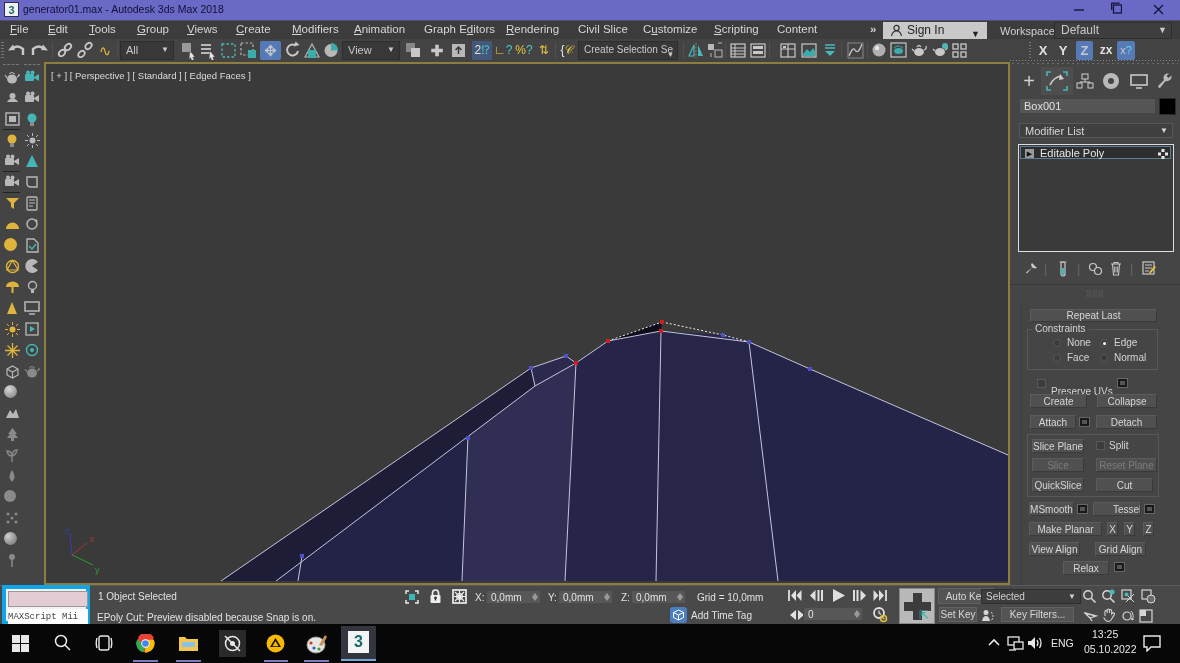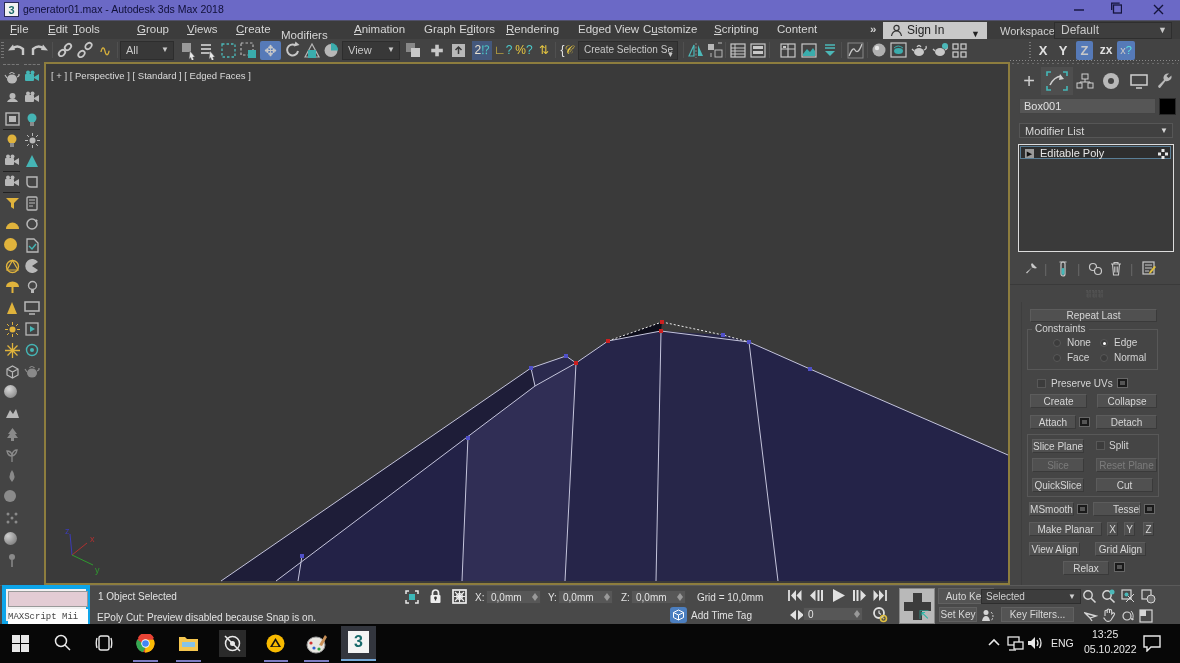--- a/index.html
+++ b/index.html
@@ -64,29 +64,29 @@
         <path d="M0.7 10 v-6.8 h8" fill="none" stroke="#14143c" stroke-width="1.3"></path>
       </svg></div>
   <div class="winbtn abs" style="left:1143px;"><svg width="11" height="19" viewBox="0 0 11 19">
         <path d="M1 5 L10 14 M10 5 L1 14" stroke="#14143c" stroke-width="1.4"></path>
       </svg></div>
 </div>
 
 <div id="menubar" class="abs">
   <span class="mi" style="left:10px;"><u>F</u>ile</span>
   <span class="mi" style="left:48px;"><u>E</u>dit</span>
-  <span class="mi" style="left:73px;"><u>T</u>ools</span>
+  <span class="mi" style="left:89px;"><u>T</u>ools</span>
   <span class="mi" style="left:137px;"><u>G</u>roup</span>
   <span class="mi" style="left:187px;"><u>V</u>iews</span>
   <span class="mi" style="left:236px;"><u>C</u>reate</span>
-  <span class="mi" style="left:281px;margin-top:6px;"><u>M</u>odifiers</span>
+  <span class="mi" style="left:292px;"><u>M</u>odifiers</span>
   <span class="mi" style="left:354px;"><u>A</u>nimation</span>
   <span class="mi" style="left:424px;">Graph E<u>d</u>itors</span>
   <span class="mi" style="left:506px;"><u>R</u>endering</span>
-  <span class="mi" style="left:578px;">Edged View</span>
+  <span class="mi" style="left:578px;">Civil Slice</span>
   <span class="mi" style="left:643px;">C<u>u</u>stomize</span>
   <span class="mi" style="left:714px;"><u>S</u>cripting</span>
   <span class="mi" style="left:777px;">Content</span>
   <span class="mi" style="left:870px;color:#d0d0d0;font-weight:bold;">»</span>
   <div id="signin" class="abs"><svg style="position:absolute;left:7px;top:2px;" width="13" height="13" viewBox="0 0 13 13">
         <circle cx="6.5" cy="4" r="2.6" fill="none" stroke="#333" stroke-width="1.2"></circle>
         <path d="M1.5 12 q1 -5 5 -5 q4 0 5 5" fill="none" stroke="#333" stroke-width="1.2"></path>
       </svg><span style="margin-left:24px;">Sign In</span><span style="position:absolute;right:7px;top:4px;font-size:9px;">▼</span></div>
   <span id="wslabel" class="abs">Workspaces:</span>
   <div id="wsdd" class="abs">Default <span style="float:right;margin-right:4px;font-size:9px;">▼</span></div>
@@ -552,21 +552,21 @@
   <div class="grplab" style="left:22px;top:261px;">Constraints</div>
   <div class="radio" style="left:43px;top:277px;"></div>
     <span class="abs" style="left:57px;top:275px;">None</span>
   <div class="radio on" style="left:90px;top:277px;"></div>
     <span class="abs" style="left:104px;top:275px;">Edge</span>
   <div class="radio" style="left:43px;top:292px;"></div>
     <span class="abs" style="left:57px;top:290px;">Face</span>
   <div class="radio" style="left:90px;top:292px;"></div>
     <span class="abs" style="left:104px;top:290px;">Normal</span>
   <div class="cb" style="left:27px;top:317px;"></div>
-    <span class="abs" style="left:41px;top:316px;">Preserve UVs</span>
+    <span class="abs" style="left:41px;top:324px;">Preserve UVs</span>
   <div class="sqbtn" style="left:107px;top:316px;"></div>
   <div class="pbtn" style="left:20px;top:332px;width:57px;height:14px;line-height:13px;">Create</div>
   <div class="pbtn" style="left:87px;top:332px;width:60px;height:14px;line-height:13px;">Collapse</div>
   <div class="pbtn" style="left:20px;top:353px;width:46px;height:14px;line-height:13px;">Attach</div>
   <div class="sqbtn" style="left:69px;top:355px;"></div>
   <div class="pbtn" style="left:86px;top:353px;width:61px;height:14px;line-height:13px;">Detach</div>
   <div class="grpbox" style="left:17px;top:372px;width:132px;height:63px;"></div>
   <div class="pbtn" style="left:22px;top:377px;width:52px;height:14px;line-height:13px;">Slice Plane</div>
   <div class="cb" style="left:86px;top:379px;"></div>
     <span class="abs" style="left:99px;top:378px;">Split</span>

